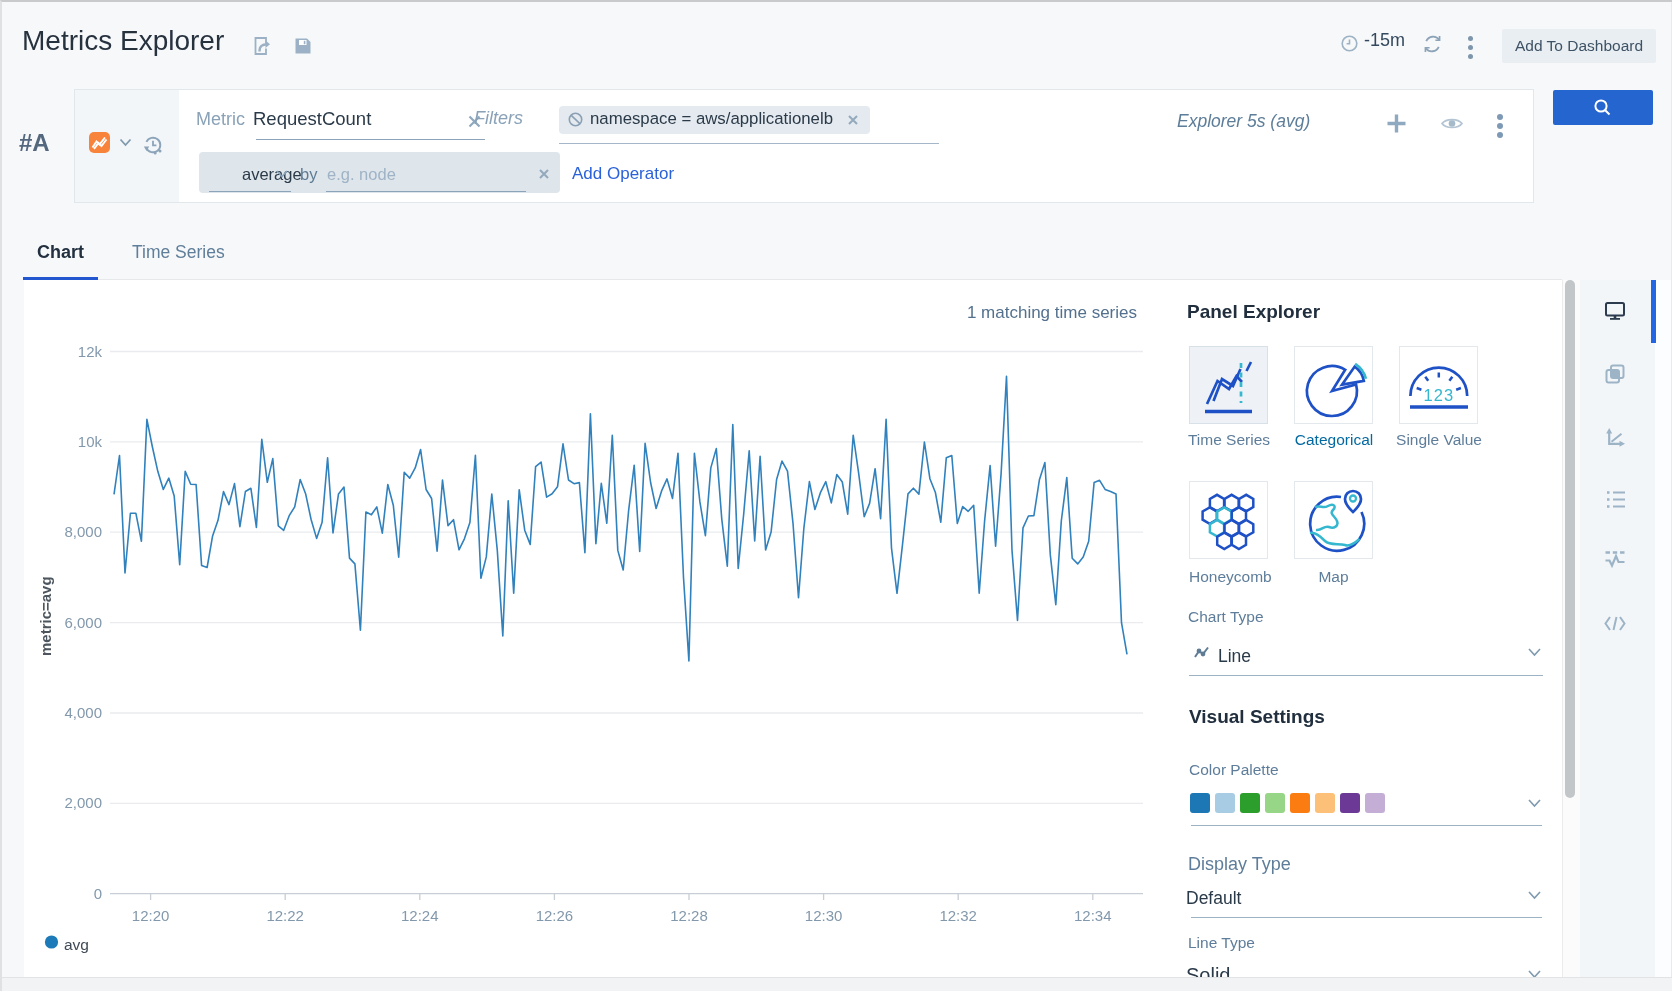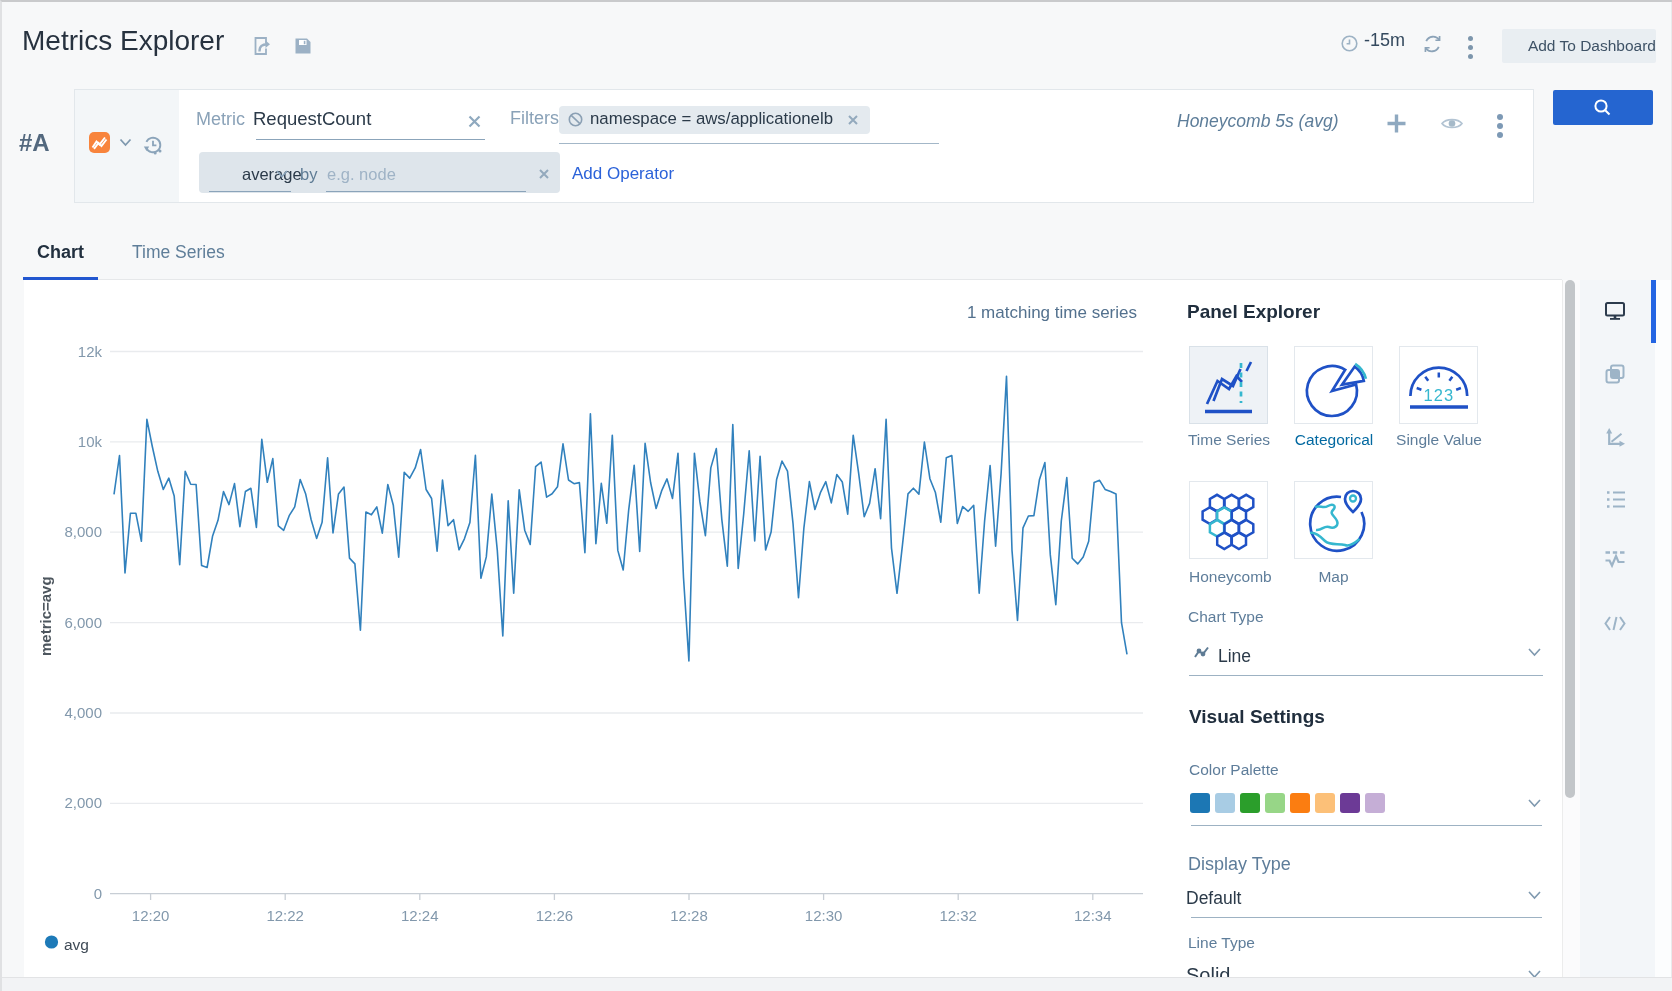--- a/index.html
+++ b/index.html
@@ -34,21 +34,21 @@
   <path d="M4 17 A9 9 0 0 0 19.5 15.5"></path>
   <path d="M20.5 2.5 V7.5 H15.5" stroke-width="2"></path>
   <path d="M3.5 21.5 V16.5 H8.5" stroke-width="2"></path>
 </svg>
 <div class="abs" style="left:1466px;top:34px;width:5px;">
   <div style="width:5px;height:5px;border-radius:50%;background:#7d96ac;margin-bottom:4px;"></div>
   <div style="width:5px;height:5px;border-radius:50%;background:#7d96ac;margin-bottom:4px;"></div>
   <div style="width:5px;height:5px;border-radius:50%;background:#7d96ac;"></div>
 </div>
 <div class="abs" style="left:1500px;top:27px;width:154px;height:34px;background:#e9eef2;border-radius:2px;
-     font-size:15.5px;color:#3e5266;text-align:right;line-height:34px;">Add To Dashboard</div>
+     font-size:15.5px;color:#3e5266;text-align:center;line-height:34px;">Add To Dashboard</div>
 
 <div class="abs" style="left:17px;top:127px;font-size:24px;font-weight:bold;color:#53687e;">#A</div>
 <div class="abs" style="left:72px;top:87px;width:1460px;height:114px;background:#fff;border:1px solid #e2e7eb;box-sizing:border-box;"></div>
 <div class="abs" style="left:73px;top:88px;width:104px;height:112px;background:#f3f6f8;"></div>
 
 <div class="abs" style="left:87px;top:130px;width:21px;height:21px;background:#f8843c;border-radius:5px;"></div>
 <svg class="abs" style="left:89px;top:133px;" width="17" height="15" viewBox="0 0 17 15" fill="none" stroke="#fff" stroke-width="1.9">
   <path d="M1.5 12.5 L5.5 6.5 L8.5 9.5 L14 2.5"></path>
   <path d="M3 13.8 L7.5 8 L10.5 11 L15.5 4.5"></path>
 </svg>
@@ -63,21 +63,21 @@
   <circle cx="12.2" cy="17.9" r="1.5" fill="#8ba4ba" stroke="none"></circle>
   <circle cx="17" cy="16" r="1.5" fill="#8ba4ba" stroke="none"></circle>
 </svg>
 
 <div class="abs" style="left:194px;top:107px;font-size:18px;color:#8aa2b8;">Metric</div>
 <div class="abs" style="left:251px;top:106px;font-size:18.5px;color:#2b3a49;">RequestCount</div>
 <svg class="abs" style="left:465px;top:112px;" width="15" height="15" viewBox="0 0 15 15" stroke="#8fa9bf" stroke-width="2.2">
   <path d="M2.5 2.5 L12.5 12.5 M12.5 2.5 L2.5 12.5"></path>
 </svg>
 <div class="abs" style="left:254px;top:137px;width:229px;height:1px;background:#8ba4ba;"></div>
-<div class="abs" style="left:508px;top:106px;font-size:18px;color:#8aa2b8;">Filters</div>
+<div class="abs" style="left:472px;top:106px;font-size:18px;color:#8aa2b8;font-style:italic;">Filters</div>
 
 <div class="abs" style="left:557px;top:104px;width:311px;height:28px;background:#e4eaef;border-radius:4px;"></div>
 <svg class="abs" style="left:566px;top:110px;" width="15" height="15" viewBox="0 0 15 15" fill="none" stroke="#8ba0b4" stroke-width="1.6">
   <circle cx="7.5" cy="7.5" r="6.2"></circle>
   <path d="M3.2 3.4 L11.9 11.7"></path>
 </svg>
 <div class="abs" style="left:588px;top:107px;font-size:16.8px;color:#2b3a49;">namespace = aws/applicationelb</div>
 <svg class="abs" style="left:845px;top:112px;" width="12" height="12" viewBox="0 0 12 12" stroke="#93a9bd" stroke-width="2">
   <path d="M2 2 L10 10 M10 2 L2 10"></path>
 </svg>
@@ -90,21 +90,21 @@
 </svg>
 <div class="abs" style="left:207px;top:189px;width:82px;height:1px;background:#8ba4ba;"></div>
 <div class="abs" style="left:298px;top:163px;font-size:16.5px;color:#5f7c95;">by</div>
 <div class="abs" style="left:325px;top:163px;font-size:16.5px;color:#9fb3c6;">e.g. node</div>
 <div class="abs" style="left:324px;top:189px;width:200px;height:1px;background:#8ba4ba;"></div>
 <svg class="abs" style="left:536px;top:166px;" width="12" height="12" viewBox="0 0 12 12" stroke="#93a9bd" stroke-width="2">
   <path d="M2 2 L10 10 M10 2 L2 10"></path>
 </svg>
 <div class="abs" style="left:570px;top:162px;font-size:17px;font-weight:normal;color:#2b62d9;">Add Operator</div>
 
-<div class="abs" style="left:1175px;top:109px;font-size:17.5px;font-style:italic;color:#5d7d99;">Honeycomb 5s (avg)</div>
+<div class="abs" style="left:1175px;top:109px;font-size:17.5px;font-style:italic;color:#5d7d99;">Explorer 5s (avg)</div>
 <svg class="abs" style="left:1384px;top:111px;" width="21" height="21" viewBox="0 0 21 21" stroke="#8fa9c0" stroke-width="3.4">
   <path d="M10.5 1.5 V19.5 M1.5 10.5 H19.5"></path>
 </svg>
 <svg class="abs" style="left:1439px;top:114px;" width="22" height="15" viewBox="0 0 22 15" fill="none">
   <path d="M1 7.5 C5 2.2 17 2.2 21 7.5 C17 12.8 5 12.8 1 7.5 Z" stroke="#b3c4d3" stroke-width="1.7"></path>
   <circle cx="11" cy="7.5" r="3.3" fill="#a6bac9"></circle>
 </svg>
 <div class="abs" style="left:1495px;top:112px;width:6px;">
   <div style="width:6px;height:6px;border-radius:50%;background:#7d99b5;margin-bottom:3px;"></div>
   <div style="width:6px;height:6px;border-radius:50%;background:#7d99b5;margin-bottom:3px;"></div>

